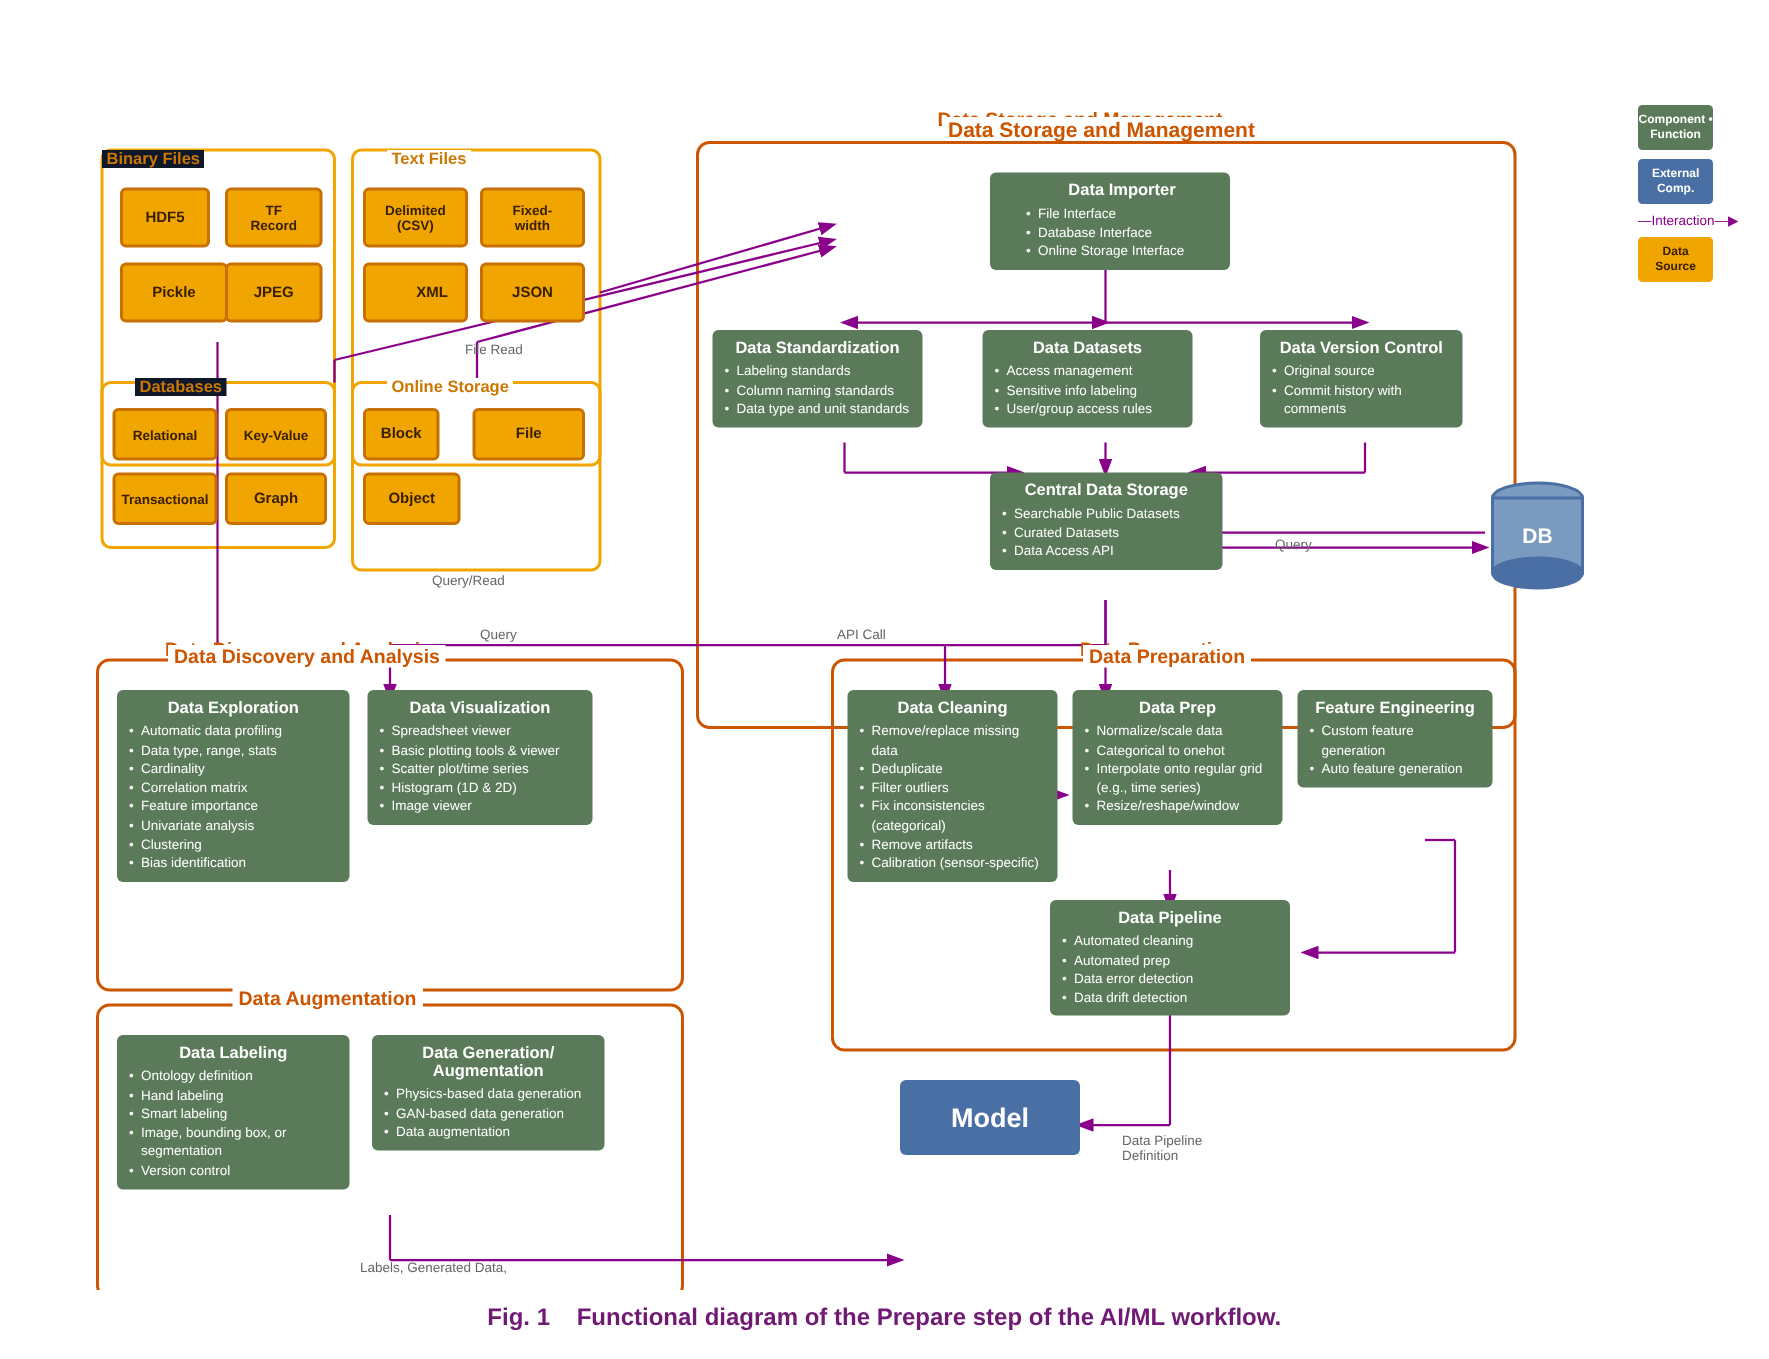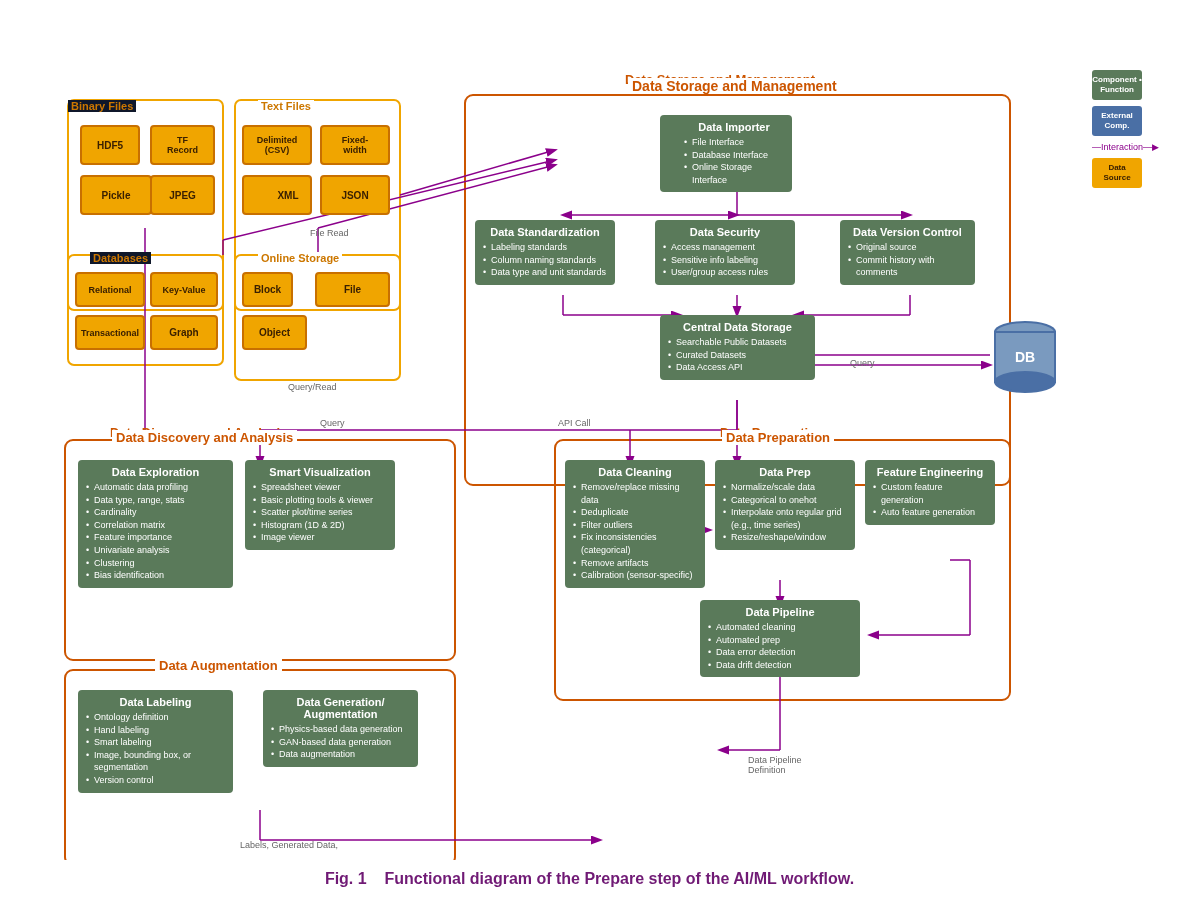--- a/index.html
+++ b/index.html
@@ -270,40 +270,40 @@
   <div class="ds-box" style="top:272px; left:242px; width:51px; height:35px; font-size:10px; display:flex; align-items:center; justify-content:center;">Block</div>
   <div class="ds-box" style="top:272px; left:315px; width:75px; height:35px; font-size:10px; display:flex; align-items:center; justify-content:center;">File</div>
   <div class="ds-box" style="top:315px; left:242px; width:65px; height:35px; font-size:10px; display:flex; align-items:center; justify-content:center;">Object</div>
 
   <div class="arrow-label" style="top:228px; left:310px;">File Read</div>
   <div class="arrow-label" style="top:382px; left:288px;">Query/Read</div>
   <div class="arrow-label" style="top:418px; left:320px;">Query</div>
   <div class="arrow-label" style="top:418px; left:558px;">API Call</div>
   <div class="arrow-label" style="top:358px; left:850px;">Query</div>
 
-  <div class="comp-box" style="top:115px; left:660px; width:132px;padding-left:24px;">
+  <div class="comp-box" style="top:115px; left:660px; width:160px;padding-left:24px;">
     <div class="title">Data Importer</div>
     <ul class="bullets">
       <li>File Interface</li>
       <li>Database Interface</li>
       <li>Online Storage Interface</li>
     </ul>
   </div>
 
   <div class="comp-box" style="top:220px; left:475px; width:140px;">
     <div class="title">Data Standardization</div>
     <ul class="bullets">
       <li>Labeling standards</li>
       <li>Column naming standards</li>
       <li>Data type and unit standards</li>
     </ul>
   </div>
 
   <div class="comp-box" style="top:220px; left:655px; width:140px;">
-    <div class="title">Data Security</div>
+    <div class="title">Data Datasets</div>
     <ul class="bullets">
       <li>Access management</li>
       <li>Sensitive info labeling</li>
       <li>User/group access rules</li>
     </ul>
   </div>
 
   <div class="comp-box" style="top:220px; left:840px; width:135px;">
     <div class="title">Data Version Control</div>
     <ul class="bullets">
@@ -338,21 +338,21 @@
       <li>Cardinality</li>
       <li>Correlation matrix</li>
       <li>Feature importance</li>
       <li>Univariate analysis</li>
       <li>Clustering</li>
       <li>Bias identification</li>
     </ul>
   </div>
 
   <div class="comp-box" style="top:460px; left:245px; width:150px;">
-    <div class="title">Smart Visualization</div>
+    <div class="title">Data Visualization</div>
     <ul class="bullets">
       <li>Spreadsheet viewer</li>
       <li>Basic plotting tools &amp; viewer</li>
       <li>Scatter plot/time series</li>
       <li>Histogram (1D &amp; 2D)</li>
       <li>Image viewer</li>
     </ul>
   </div>
 
   <div class="comp-box" style="top:460px; left:565px; width:140px;">
@@ -399,30 +399,33 @@
     <div class="title">Data Labeling</div>
     <ul class="bullets">
       <li>Ontology definition</li>
       <li>Hand labeling</li>
       <li>Smart labeling</li>
       <li>Image, bounding box, or segmentation</li>
       <li>Version control</li>
     </ul>
   </div>
 
-  <div class="comp-box" style="top:690px; left:248px; width:155px;margin-left:15px;">
+  <div class="comp-box" style="top:690px; left:248px; width:155px;">
     <div class="title">Data Generation/
 Augmentation</div>
     <ul class="bullets">
       <li>Physics-based data generation</li>
       <li>GAN-based data generation</li>
       <li>Data augmentation</li>
     </ul>
   </div>
 
+  <div class="ext-box" style="top:720px; left:600px; width:120px; height:50px; display:flex; align-items:center; justify-content:center; font-size:18px;">
+    <span>Model</span>
+  </div>
 
   <div class="arrow-label" style="top:755px; left:748px;">Data Pipeline<br>Definition</div>
   <div class="arrow-label" style="top:840px; left:240px;">Labels, Generated Data,</div>
 
   <div style="position:absolute; top:78px; left:628px; font-size:14px; font-weight:bold; color:#cc5500; background:white; padding:0 4px;">Data Storage and Management</div>
   <div style="position:absolute; top:430px; left:112px; font-size:13px; font-weight:bold; color:#cc5500; background:white; padding:0 4px;">Data Discovery and Analysis</div>
   <div style="position:absolute; top:430px; left:722px; font-size:13px; font-weight:bold; color:#cc5500; background:white; padding:0 4px;">Data Preparation</div>
   <div style="position:absolute; top:658px; left:155px; font-size:13px; font-weight:bold; color:#cc5500; background:white; padding:0 4px;">Data Augmentation</div>
 
 </div>

